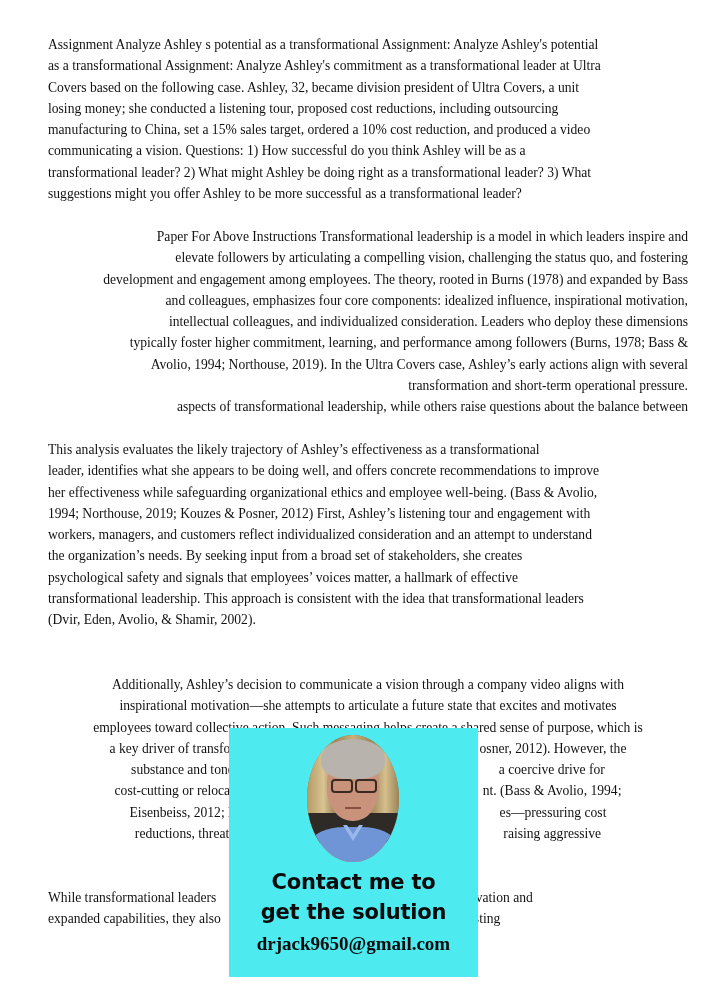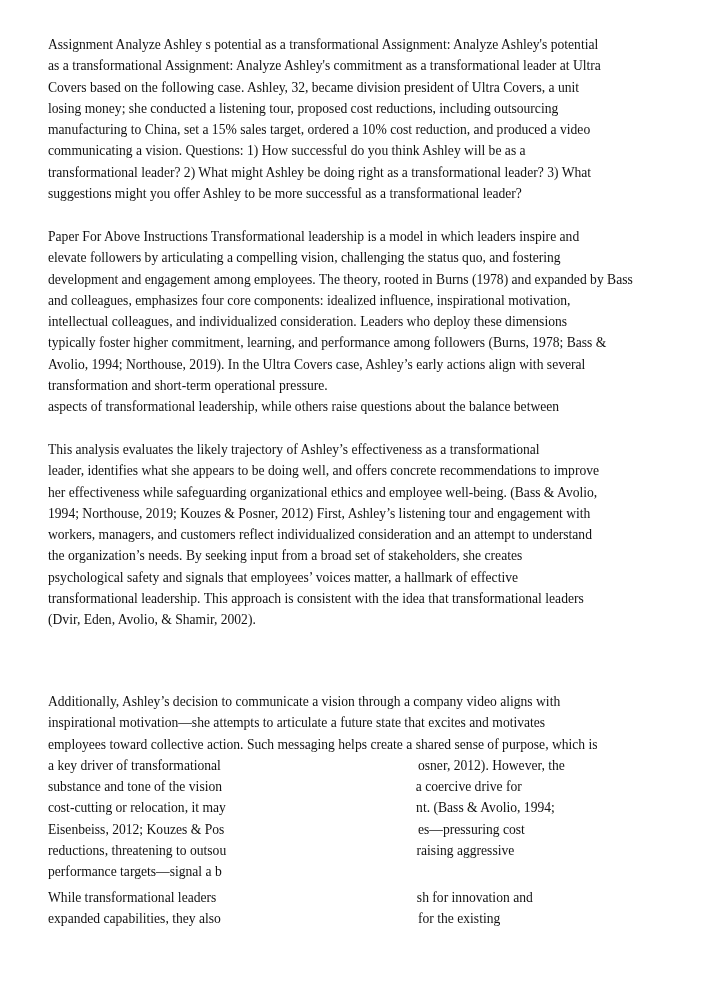--- a/index.html
+++ b/index.html
@@ -26,23 +26,23 @@
       width: 640px;
       font-size: 13.6px;
       line-height: 21.3px;
     }
     .line {
       display: block;
       white-space: nowrap;
       height: 21.3px;
     }
     #p1 { top: 34px; }
-    #p2 { top: 226px; }
+    #p2 { top: 226px; text-align: right; }
     #p3 { top: 439px; }
-    #p4 { top: 691px; }
+    #p4 { top: 674px; text-align: center; }
     #p5 { top: 887px; }
 
     .promo {
       position: absolute;
       left: 229px;
       top: 728px;
       width: 249px;
       height: 249px;
       background: #4deaf0;
       overflow: hidden;
@@ -170,14 +170,32 @@
     <span class="line" style="white-space:pre">Eisenbeiss, 2012; Kouzes &amp; Pos                                                         es—pressuring cost</span>
     <span class="line" style="white-space:pre">reductions, threatening to outsou                                                        raising aggressive</span>
     <span class="line">performance targets—signal a b</span>
   </div>
 
   <div class="para" id="p5">
     <span class="line" style="white-space:pre">While transformational leaders                                                           sh for innovation and</span>
     <span class="line" style="white-space:pre">expanded capabilities, they also                                                          for the existing</span>
   </div>
 
+  <div class="promo">
+    <div class="photo">
+      <div class="bg-wood"></div>
+      <div class="chair"></div>
+      <div class="shirt"></div>
+      <div class="collar"></div>
+      <div class="face"></div>
+      <div class="hair"></div>
+      <div class="glasses-l"></div>
+      <div class="glasses-r"></div>
+      <div class="mouth"></div>
+    </div>
+    <div class="promo-heading">
+      <div>Contact me to</div>
+      <div>get the solution</div>
+    </div>
+    <div class="promo-email">drjack9650@gmail.com</div>
+  </div>
 
 </div>
 
 </body></html>

